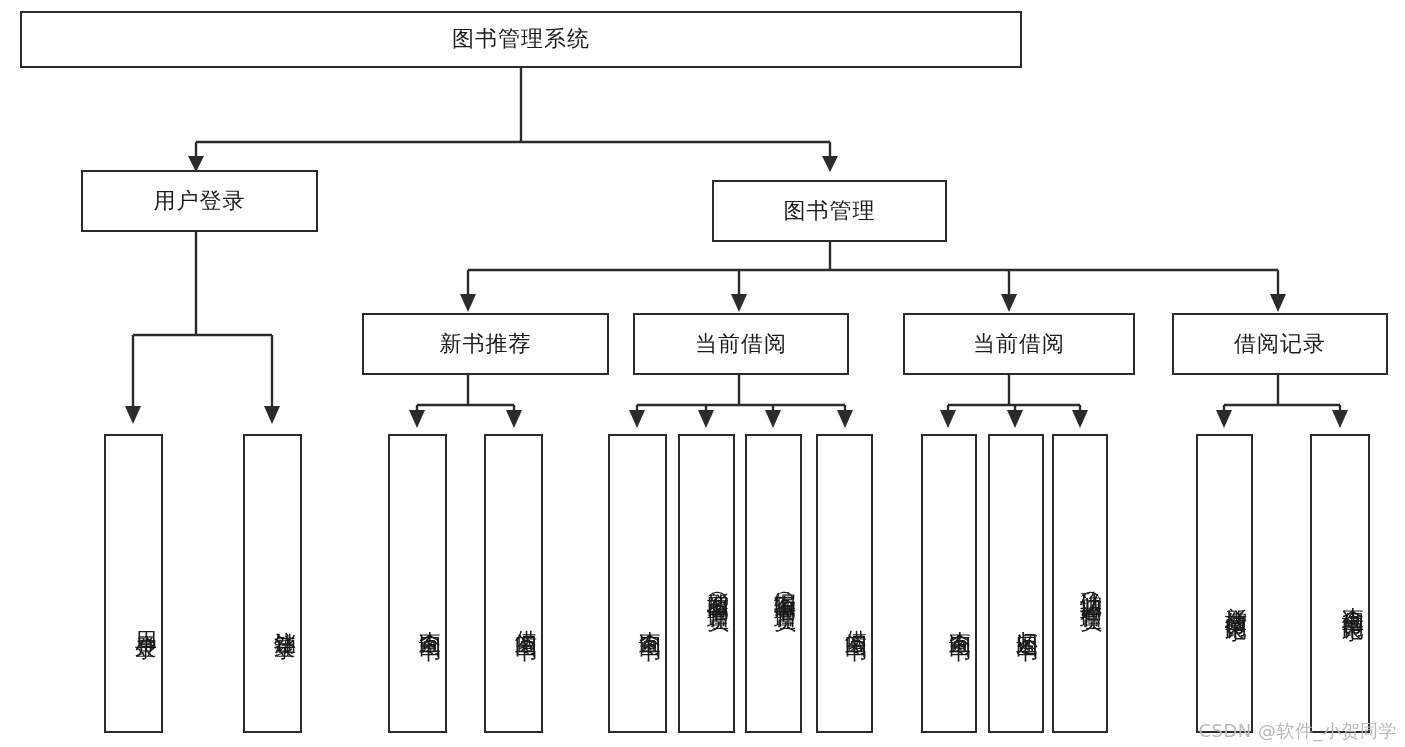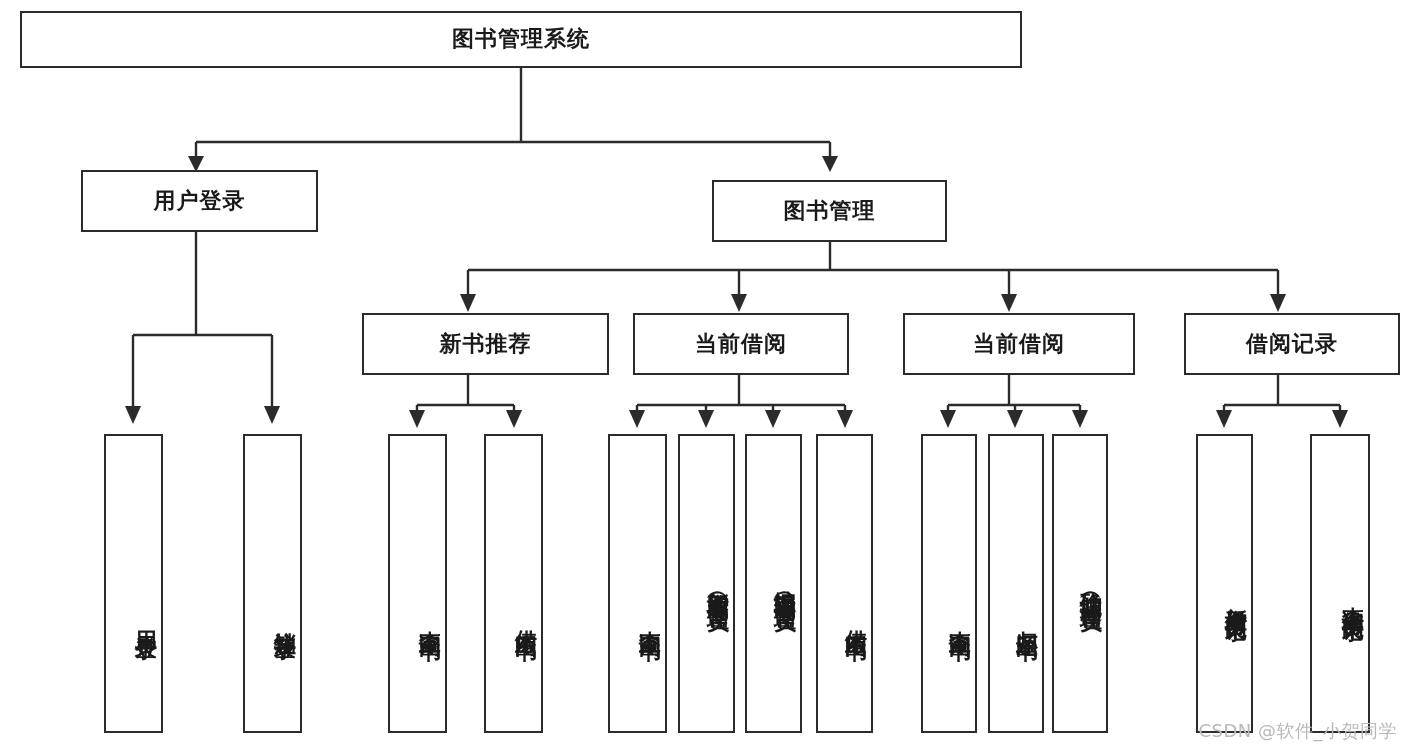--- a/index.html
+++ b/index.html
@@ -40,21 +40,20 @@
     text-orientation: upright;
     font-size: 22px;
     letter-spacing: 3px;
     align-items: flex-start;
     justify-content: center;
     padding-top: 8px;
   }
   .node-label {
     white-space: pre-line;
     text-align: right;
-    font-weight: bold;
   }
   .watermark {
     position: absolute;
     right: 8px;
     bottom: 4px;
     font-size: 18px;
     color: #b9b9b9;
     letter-spacing: 0.5px;
     white-space: nowrap;
     font-family: "DejaVu Sans", "Liberation Sans", sans-serif;
@@ -155,21 +154,21 @@
 
   <div class="node horiz" style="left:362px; top:313px; width:247px; height:62px;">
     <span class="node-label">新书推荐</span>
   </div>
   <div class="node horiz" style="left:633px; top:313px; width:216px; height:62px;">
     <span class="node-label">当前借阅</span>
   </div>
   <div class="node horiz" style="left:903px; top:313px; width:232px; height:62px;">
     <span class="node-label">当前借阅</span>
   </div>
-  <div class="node horiz" style="left:1172px; top:313px; width:216px; height:62px;margin-left:12px;">
+  <div class="node horiz" style="left:1172px; top:313px; width:216px; height:62px;">
     <span class="node-label">借阅记录</span>
   </div>
 
   <div class="node vert" style="left:104px; top:434px; width:59px; height:299px; padding-top:70px;">
     <span class="node-label">用户登录</span>
   </div>
   <div class="node vert" style="left:243px; top:434px; width:59px; height:299px; padding-top:70px;">
     <span class="node-label">注销登录</span>
   </div>
 

